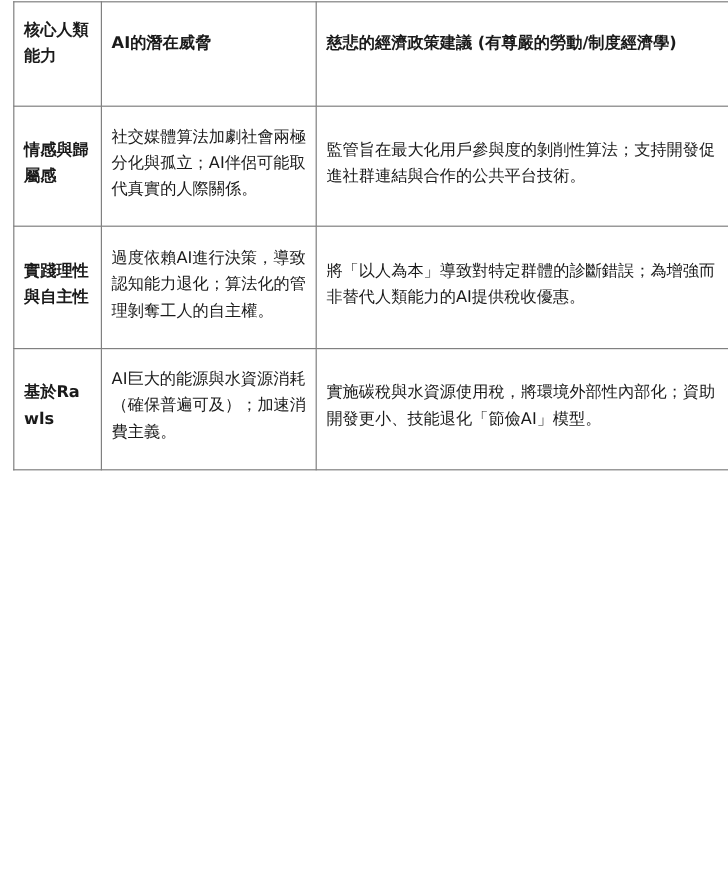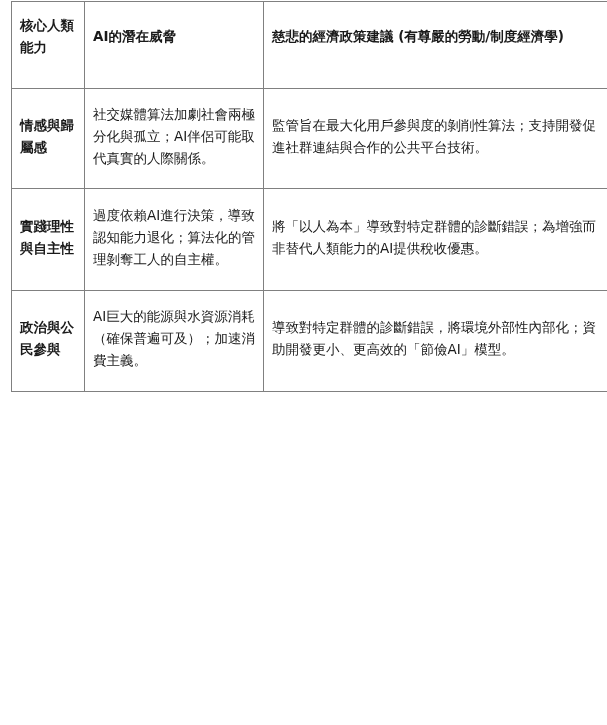--- a/index.html
+++ b/index.html
@@ -94,23 +94,23 @@
         </td>
       <td>
           <span class="cell-inner">過度依賴AI進行決策，導致認知能力退化；算法化的管理剝奪工人的自主權。</span>
         </td>
       <td>
           <span class="cell-inner">將「以人為本」導致對特定群體的診斷錯誤；為增強而非替代人類能力的AI提供稅收優惠。</span>
         </td>
     </tr>
     <tr class="r5">
       <td class="cap">
-          <span class="cell-inner">政治與公民參與</span>
+          <span class="cell-inner">基於Rawls</span>
         </td>
       <td>
           <span class="cell-inner">AI巨大的能源與水資源消耗（確保普遍可及）；加速消費主義。</span>
         </td>
       <td>
-          <span class="cell-inner">導致對特定群體的診斷錯誤，將環境外部性內部化；資助開發更小、更高效的「節儉AI」模型。</span>
+          <span class="cell-inner">實施碳稅與水資源使用稅，將環境外部性內部化；資助開發更小、技能退化「節儉AI」模型。</span>
         </td>
     </tr>
   </tbody>
 </table>
 
 </body></html>

